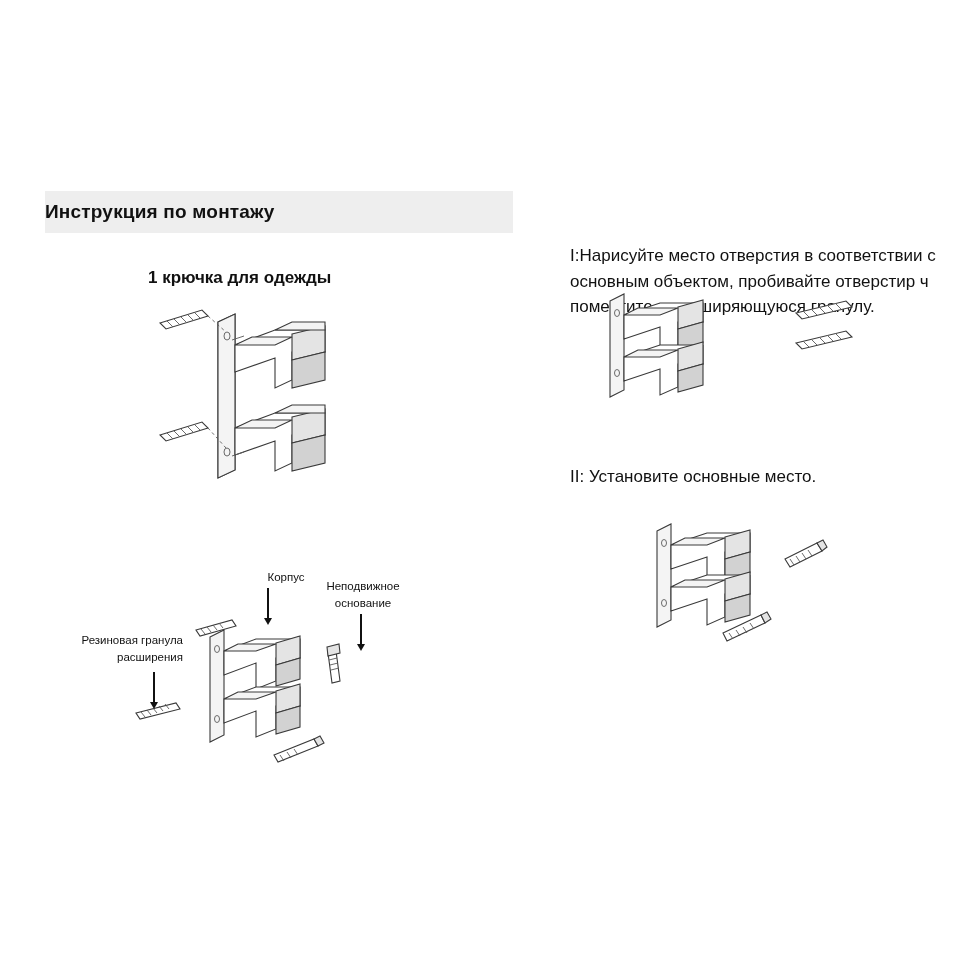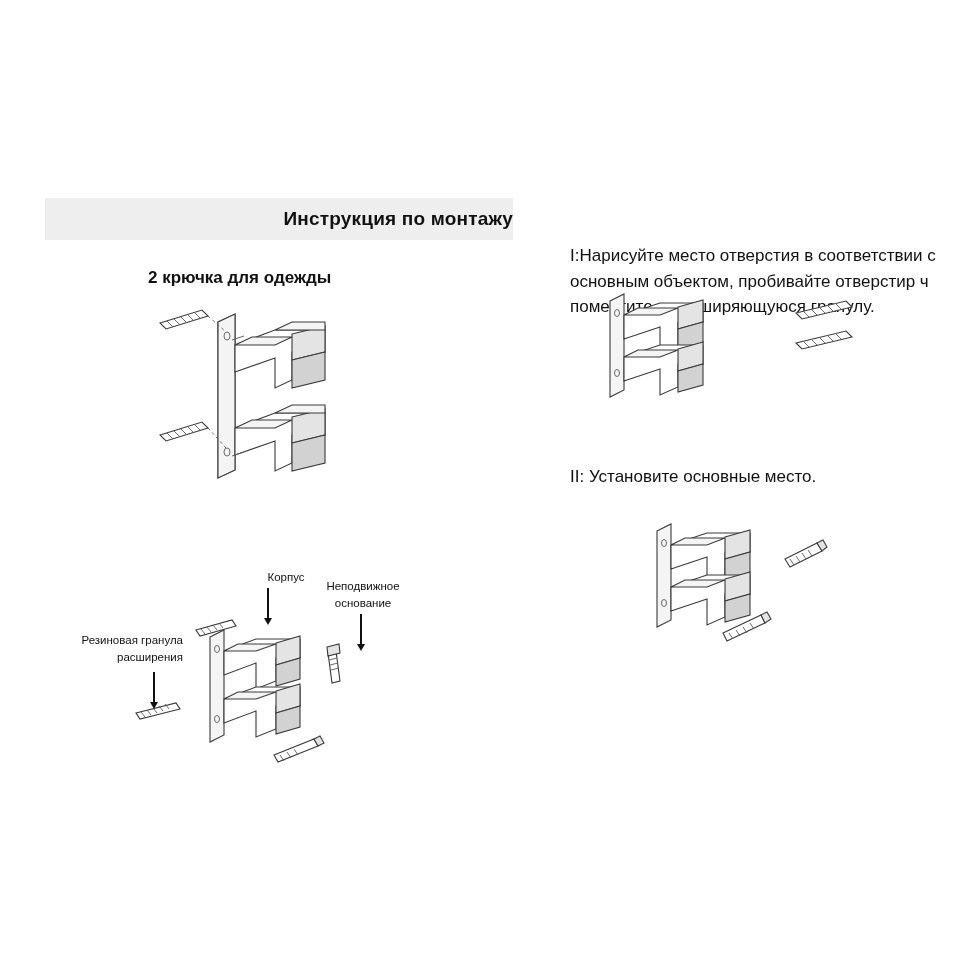--- a/index.html
+++ b/index.html
@@ -14,27 +14,27 @@
     background: #ffffff;
     font-family: "Liberation Sans", sans-serif;
     color: #1a1a1a;
     overflow: hidden;
   }
 
   
   .title-banner {
     position: absolute;
     left: 45px;
-    top: 198px;
+    top: 191px;
     width: 468px;
     height: 42px;
     background: #eeeeee;
     display: flex;
     align-items: center;
-    justify-content: flex-end;
+    justify-content: flex-start;
   }
   .title-banner-text {
     font-size: 19px;
     font-weight: bold;
     letter-spacing: 0.2px;
     color: #111111;
   }
 
   .subtitle {
     position: absolute;
@@ -96,21 +96,21 @@
 </style>
 </head>
 <body>
 
 <div id="page">
 
   <div class="title-banner">
     <div class="title-banner-text">Инструкция по монтажу</div>
   </div>
 
-  <div class="subtitle">2 крючка для одежды</div>
+  <div class="subtitle">1 крючка для одежды</div>
 
   <div class="figure" id="fig-main">
     <svg width="260" height="210" viewBox="0 0 260 210">
 
       <polygon class="ln fc-white" points="78,22 95,14 95,170 78,178"></polygon>
       <polygon class="ln fc-light" points="78,22 95,14 95,170 78,178"></polygon>
 
       <polygon class="ln fc-white" points="95,45 135,30 185,30 185,52 152,52 152,80 135,88 135,58 95,72"></polygon>
 
       <polygon class="ln fc-mid" points="152,34 185,26 185,52 152,60"></polygon>

